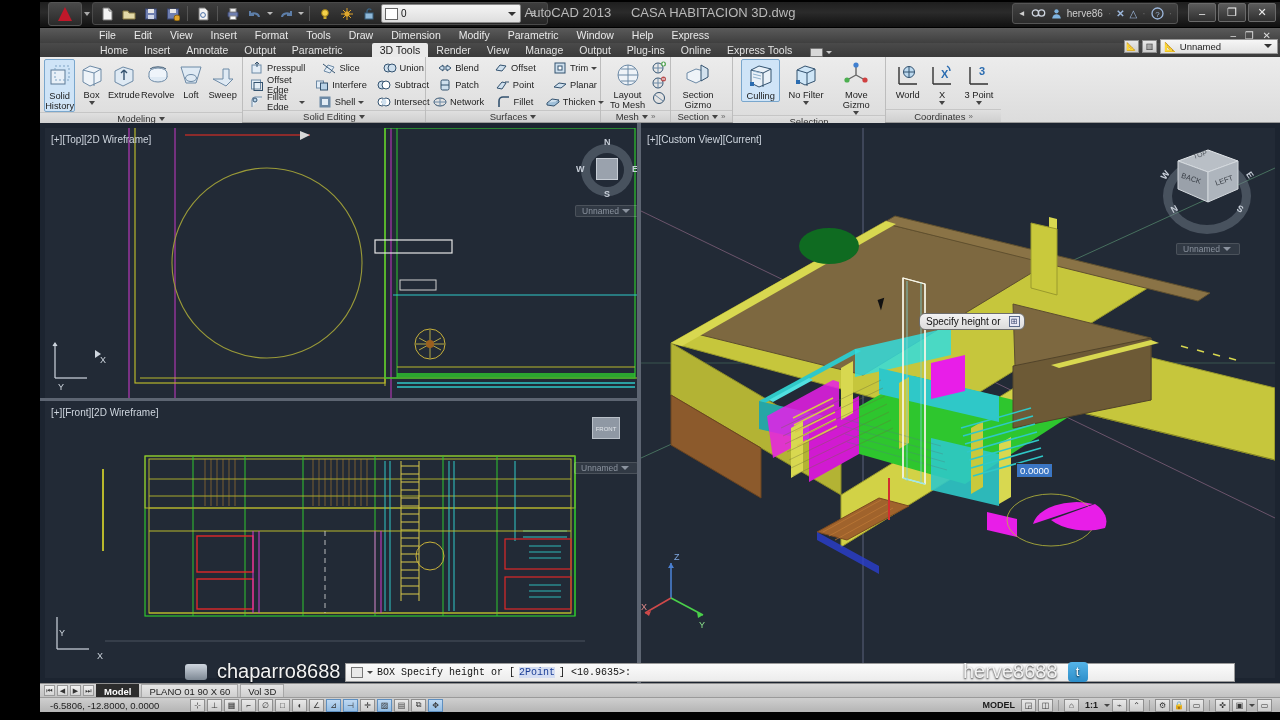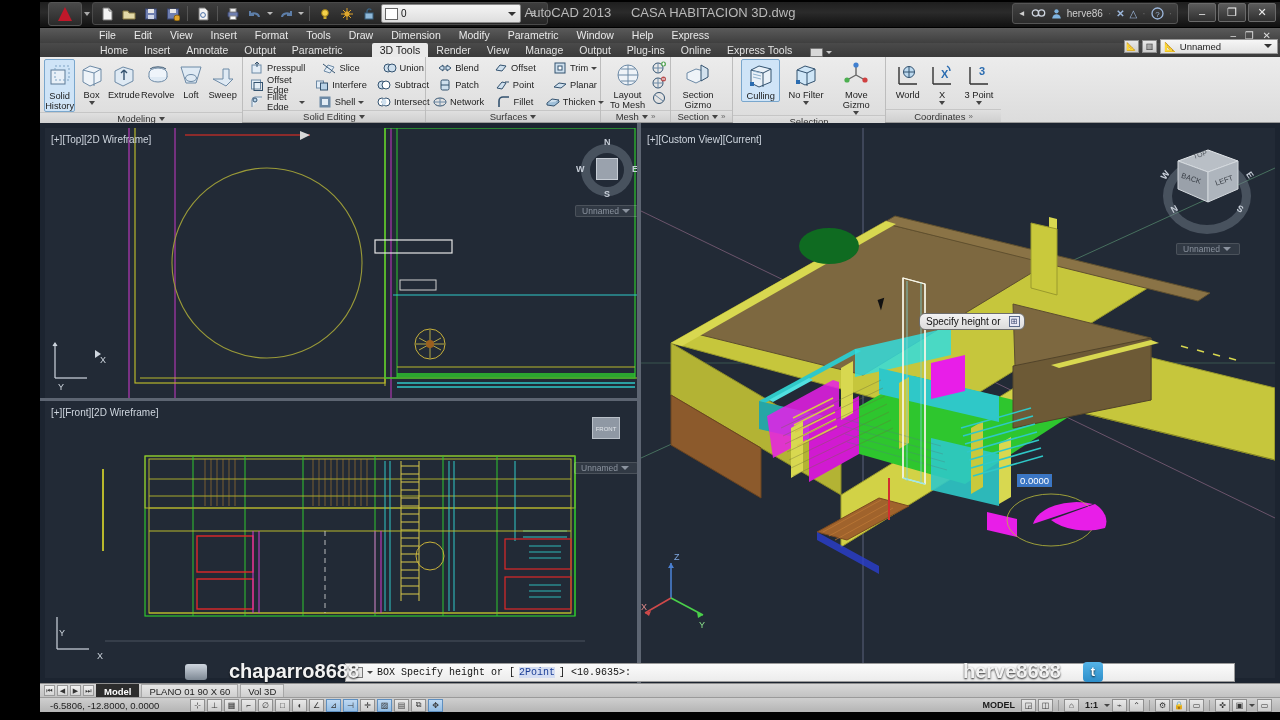--- a/index.html
+++ b/index.html
@@ -205,23 +205,23 @@
   .coords{ font-size:9.5px; color:#222; padding:0 10px; min-width:150px;}
   .sgrp{display:flex;align-items:center;gap:2px;}
   .sbtn{width:15px;height:13px;border:1px solid #8f8f8f;background:linear-gradient(#e9e9e9,#cdcdcd);
         display:flex;align-items:center;justify-content:center;font-size:8px;color:#333;}
   .sbtn.on{background:linear-gradient(#bfd9f2,#94bde4);border-color:#5e8fc0;}
   .stext{font-size:9px;color:#1a1a1a;padding:0 4px;font-weight:bold;}
   .ssep{width:1px;height:11px;background:#9a9a9a;margin:0 3px;}
 
   
   .wm{
-    position:absolute; z-index:60; color:#f2f2f2; font-weight:bold;
+    position:absolute; z-index:60; color:#f2f2f2; font-weight:normal;
     font-size:20px; text-shadow:0 1px 2px rgba(0,0,0,.85);
-    display:flex; align-items:center; gap:22px;
+    display:flex; align-items:center; gap:10px;
   }
   .tw{width:20px;height:20px;background:linear-gradient(#55b4e8,#2d8ec9);border-radius:4px;
       color:#fff;font-size:13px;display:flex;align-items:center;justify-content:center;}
 
   svg{display:block;}
 </style>
 </head>
 <body>
 
 <div id="app">
@@ -1165,21 +1165,21 @@
           <span>Unnamed</span>
           <span class="dd-arrow" style="border-top-color:#8b939f"></span>
         </div>
       </div>
 
       <div class="tooltip" style="left:278px; top:185px">
         <span>Specify height or</span>
         <span class="tt-box">⊞</span>
       </div>
 
-      <div class="dynfield sel" style="left:375px; top:345px">0.0000</div>
+      <div class="dynfield sel" style="left:375px; top:335px">0.0000</div>
 
       <div class="cursor" style="left:238px; top:170px"></div>
     </div>
 
   </div>
 
 
   <div class="cmdline">
     <span class="cmd-pre"></span>
     <span class="caret-s"></span>

